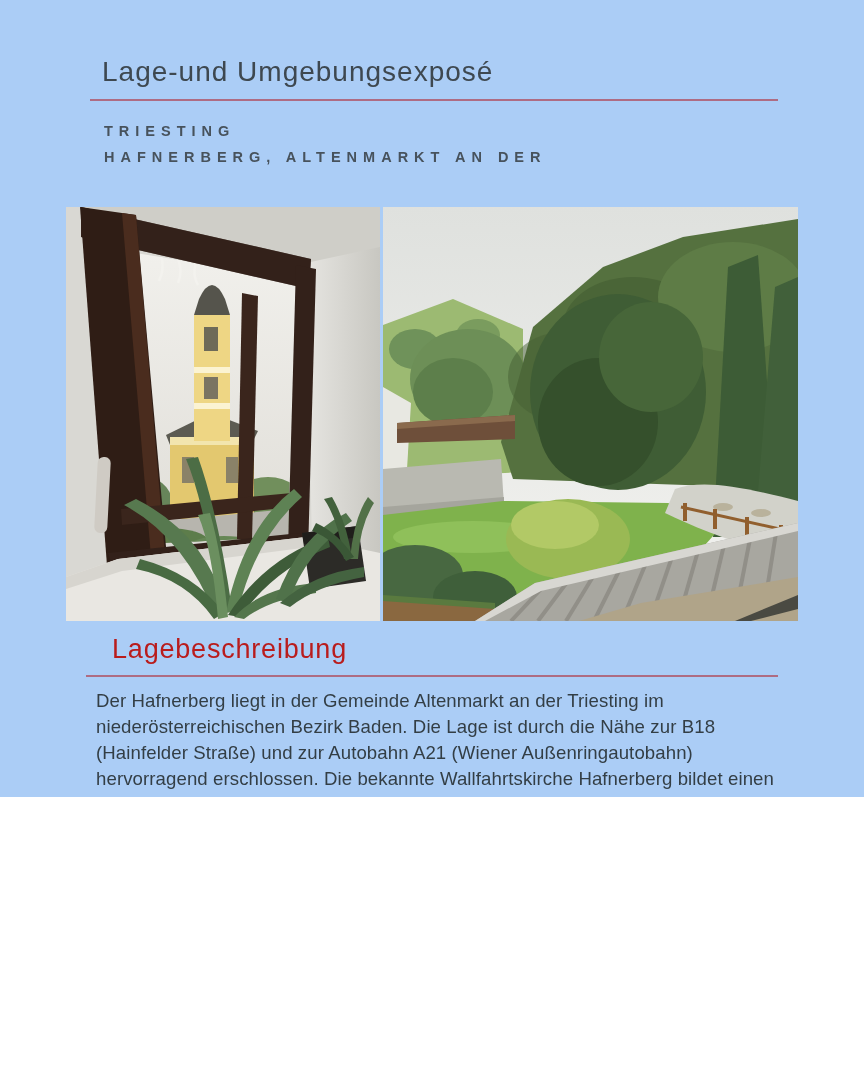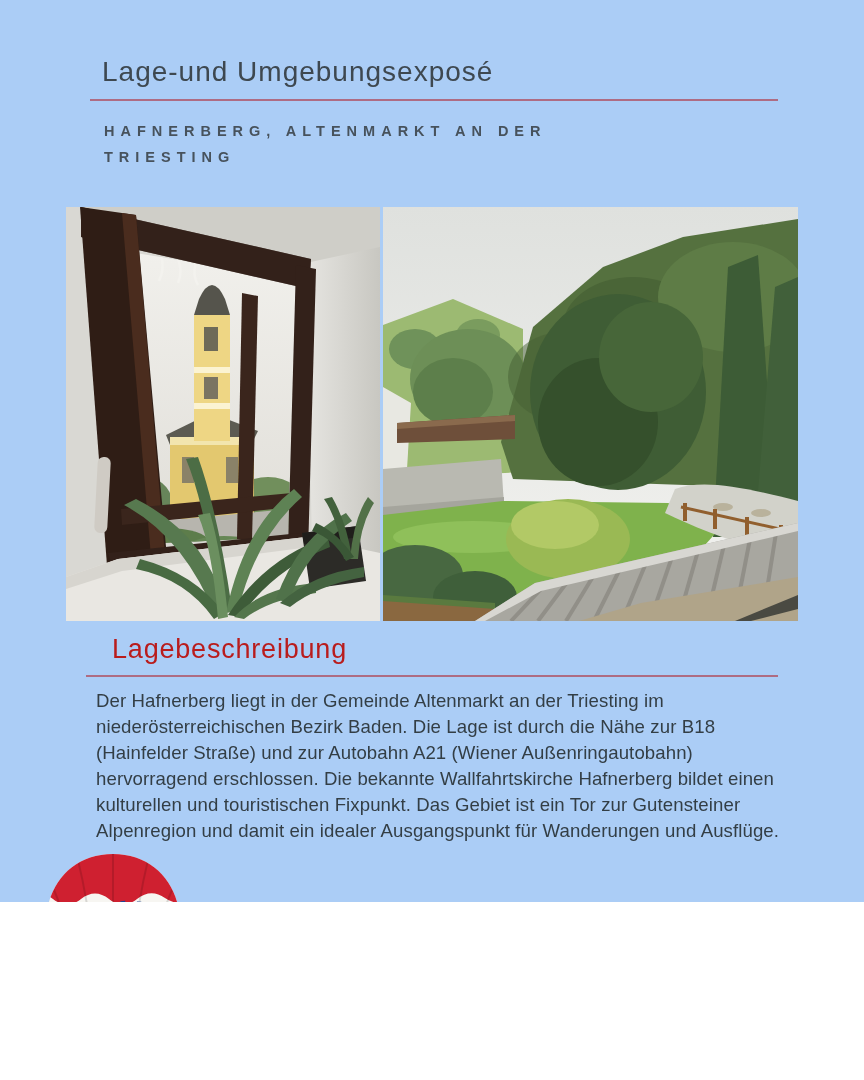--- a/index.html
+++ b/index.html
@@ -1,17 +1,17 @@
 <!DOCTYPE html>
 <html><head>
 <meta charset="utf-8">
 <style>
   html,body{margin:0;padding:0;}
   .page{
-    position:relative; width:864px; height:902px; overflow:hidden;
+    position:relative; width:864px; height:797px; overflow:hidden;
     background:#abcdf6;
     font-family:"Liberation Sans", sans-serif;
   }
   .abs{position:absolute;}
   .title{
     left:102px; top:56px; font-size:28px; font-weight:500;
     color:#3e4850; letter-spacing:1px;
   }
   .rule{height:2px; background:#ae5a6e; opacity:.85;}
   .rule1{left:90px; top:99px; width:688px;}
@@ -44,22 +44,22 @@
 </style>
 </head>
 <body>
 
 <div class="page">
 
   <div class="abs title">Lage-und Umgebungsexposé</div>
   <div class="abs rule rule1"></div>
 
   <div class="abs subtitle">
+    <div>TRIESTING</div>
     <div>HAFNERBERG, ALTENMARKT AN DER</div>
-    <div>TRIESTING</div>
   </div>
 
   <div class="abs photos">
 
     <svg class="photo" width="314" height="414" viewBox="0 0 314 414" preserveAspectRatio="none">
       <defs>
         <linearGradient id="skyL" x1="0" y1="0" x2="0" y2="1">
           <stop offset="0" stop-color="#f1f0ec"></stop>
             <stop offset="1" stop-color="#e0ded8"></stop>
         </linearGradient>

